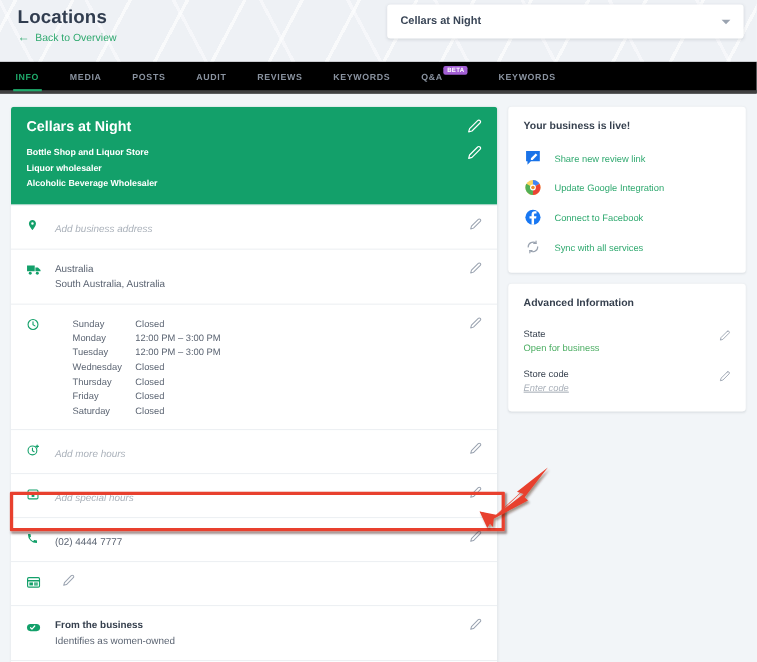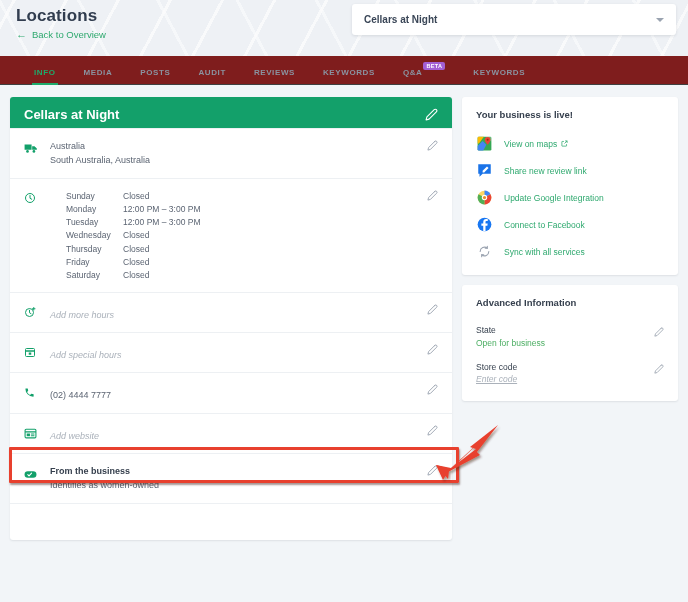--- a/index.html
+++ b/index.html
@@ -50,24 +50,24 @@
     display: flex; align-items: center;
     padding: 0 12px;
     cursor: pointer;
   }
   .loc-select-label { font-size: 10px; color: #3a4657; font-weight: 600; flex: 1; }
   .caret { width: 0; height: 0; border-left: 4px solid transparent;
            border-right: 4px solid transparent; border-top: 4px solid #9aa3b0; }
 
   
   .tabs {
-    height: 29px; background: #7f1d1d;
-    border-bottom: 1px solid #404040;
+    height: 29px; background: #000000;
+    border-bottom: 3px solid #404040;
     display: flex; align-items: flex-end;
-    padding-left: 20px; gap: 0;
+    padding-left: 0; gap: 0;
   }
   .tab {
     position: relative;
     font-size: 8px; letter-spacing: .6px; font-weight: 700;
     color: #8a93a0; padding: 0 14px 7px 14px; cursor: pointer;
     white-space: nowrap;
   }
   .tab.active { color: #1faa6b; }
   .tab.active::after {
     content: ""; position: absolute; left: 12px; right: 12px; bottom: -1px;
@@ -208,22 +208,47 @@
 
         <div class="biz-head">
           <div class="biz-head-top">
             <div class="biz-name">Cellars at Night</div>
             <span class="pencil-w">
               <svg width="13" height="13" viewBox="0 0 24 24" fill="none" stroke="#ffffff" stroke-width="2" stroke-linecap="round" stroke-linejoin="round">
                   <path d="M17 3a2.8 2.8 0 1 1 4 4L7.5 20.5 2 22l1.5-5.5L17 3z"></path>
                 </svg>
             </span>
           </div>
-        </div>
-
+          <div class="biz-head-cats">
+            <div class="cats">
+              <div>Bottle Shop and Liquor Store</div>
+              <div>Liquor wholesaler</div>
+              <div>Alcoholic Beverage Wholesaler</div>
+            </div>
+            <span class="pencil-w">
+              <svg width="13" height="13" viewBox="0 0 24 24" fill="none" stroke="#ffffff" stroke-width="2" stroke-linecap="round" stroke-linejoin="round">
+                  <path d="M17 3a2.8 2.8 0 1 1 4 4L7.5 20.5 2 22l1.5-5.5L17 3z"></path>
+                </svg>
+            </span>
+          </div>
+        </div>
+
+        <div class="row">
+          <div class="row-icon">
+            <svg width="11" height="13" viewBox="0 0 24 24" fill="#13a06a">
+                <path d="M12 2C8.1 2 5 5.1 5 9c0 5.2 7 13 7 13s7-7.8 7-13c0-3.9-3.1-7-7-7zm0 9.5A2.5 2.5 0 1 1 12 6.5a2.5 2.5 0 0 1 0 5z"></path>
+              </svg>
+          </div>
+          <div class="row-body"><span class="placeholder">Add business address</span></div>
+          <div class="row-edit">
+            <svg width="11" height="11" viewBox="0 0 24 24" fill="none" stroke="#9aa3b0" stroke-width="2" stroke-linecap="round" stroke-linejoin="round">
+                <path d="M17 3a2.8 2.8 0 1 1 4 4L7.5 20.5 2 22l1.5-5.5L17 3z"></path>
+              </svg>
+          </div>
+        </div>
 
         <div class="row">
           <div class="row-icon">
             <svg width="14" height="11" viewBox="0 0 24 18" fill="#13a06a">
                 <path d="M1 2h12v9H1zM14 5h4l4 4v2h-8z"></path>
                 <circle cx="6" cy="14" r="2.3"></circle>
                 <circle cx="17" cy="14" r="2.3"></circle>
               </svg>
           </div>
           <div class="row-body">
@@ -317,21 +342,20 @@
 
         <div class="row row-highlight">
           <div class="row-icon">
             <svg width="13" height="11" viewBox="0 0 24 20" fill="none" stroke="#13a06a" stroke-width="2">
                 <rect x="2" y="2" width="20" height="16" rx="2"></rect>
                 <path d="M2 7h20" stroke-width="2.4"></path>
                 <rect x="5" y="10" width="6" height="5" fill="#13a06a" stroke="none"></rect>
                 <path d="M13.5 11h5M13.5 14h5" stroke-linecap="round"></path>
               </svg>
           </div>
-          <div class="row-body"><span class="placeholder">Add website</span></div>
           <div class="row-edit">
             <svg width="11" height="11" viewBox="0 0 24 24" fill="none" stroke="#9aa3b0" stroke-width="2" stroke-linecap="round" stroke-linejoin="round">
                 <path d="M17 3a2.8 2.8 0 1 1 4 4L7.5 20.5 2 22l1.5-5.5L17 3z"></path>
               </svg>
           </div>
         </div>
 
         <div class="row">
           <div class="row-icon">
             <svg width="13" height="9" viewBox="0 0 24 16" fill="#13a06a">
@@ -357,38 +381,20 @@
         </div>
 
       </div>
     </div>
 
     <div class="col-side">
 
       <div class="side-card">
         <div class="side-title">Your business is live!</div>
 
-        <div class="side-link">
-          <span class="side-link-ico">
-            <svg width="15" height="15" viewBox="0 0 24 24">
-              <rect x="1" y="1" width="22" height="22" rx="2" fill="#34a853"></rect>
-              <path d="M1 16l8-8 6 6-5 9H3a2 2 0 0 1-2-2z" fill="#4285f4"></path>
-              <path d="M1 3a2 2 0 0 1 2-2h8L3 12H1z" fill="#fbbc04"></path>
-              <path d="M14 1h7a2 2 0 0 1 2 2v6l-9-8z" fill="#ffffff" opacity=".25"></path>
-              <path d="M17 1.5a4.5 4.5 0 0 1 4.5 4.5c0 3.3-4.5 8-4.5 8s-4.5-4.7-4.5-8A4.5 4.5 0 0 1 17 1.5z" fill="#ea4335"></path>
-              <circle cx="17" cy="6" r="1.6" fill="#a52714"></circle>
-            </svg>
-          </span>
-          <span class="side-link-txt">
-            <span>View on maps</span>
-            <svg class="ext-ico" width="7" height="7" viewBox="0 0 24 24" fill="none" stroke="#2fa96f" stroke-width="2.6">
-                <path d="M14 3h7v7M21 3l-9 9M19 14v6a1 1 0 0 1-1 1H4a1 1 0 0 1-1-1V6a1 1 0 0 1 1-1h6"></path>
-              </svg>
-          </span>
-        </div>
 
         <div class="side-link">
           <span class="side-link-ico">
             <svg width="15" height="15" viewBox="0 0 24 24">
               <path d="M2 2h20v15H9l-5 5v-5H2z" fill="#1a73e8"></path>
               <path d="M16 5.5l2.5 2.5-7 7H9v-2.5z" fill="#ffffff"></path>
             </svg>
           </span>
           <span class="side-link-txt">Share new review link</span>
         </div>

